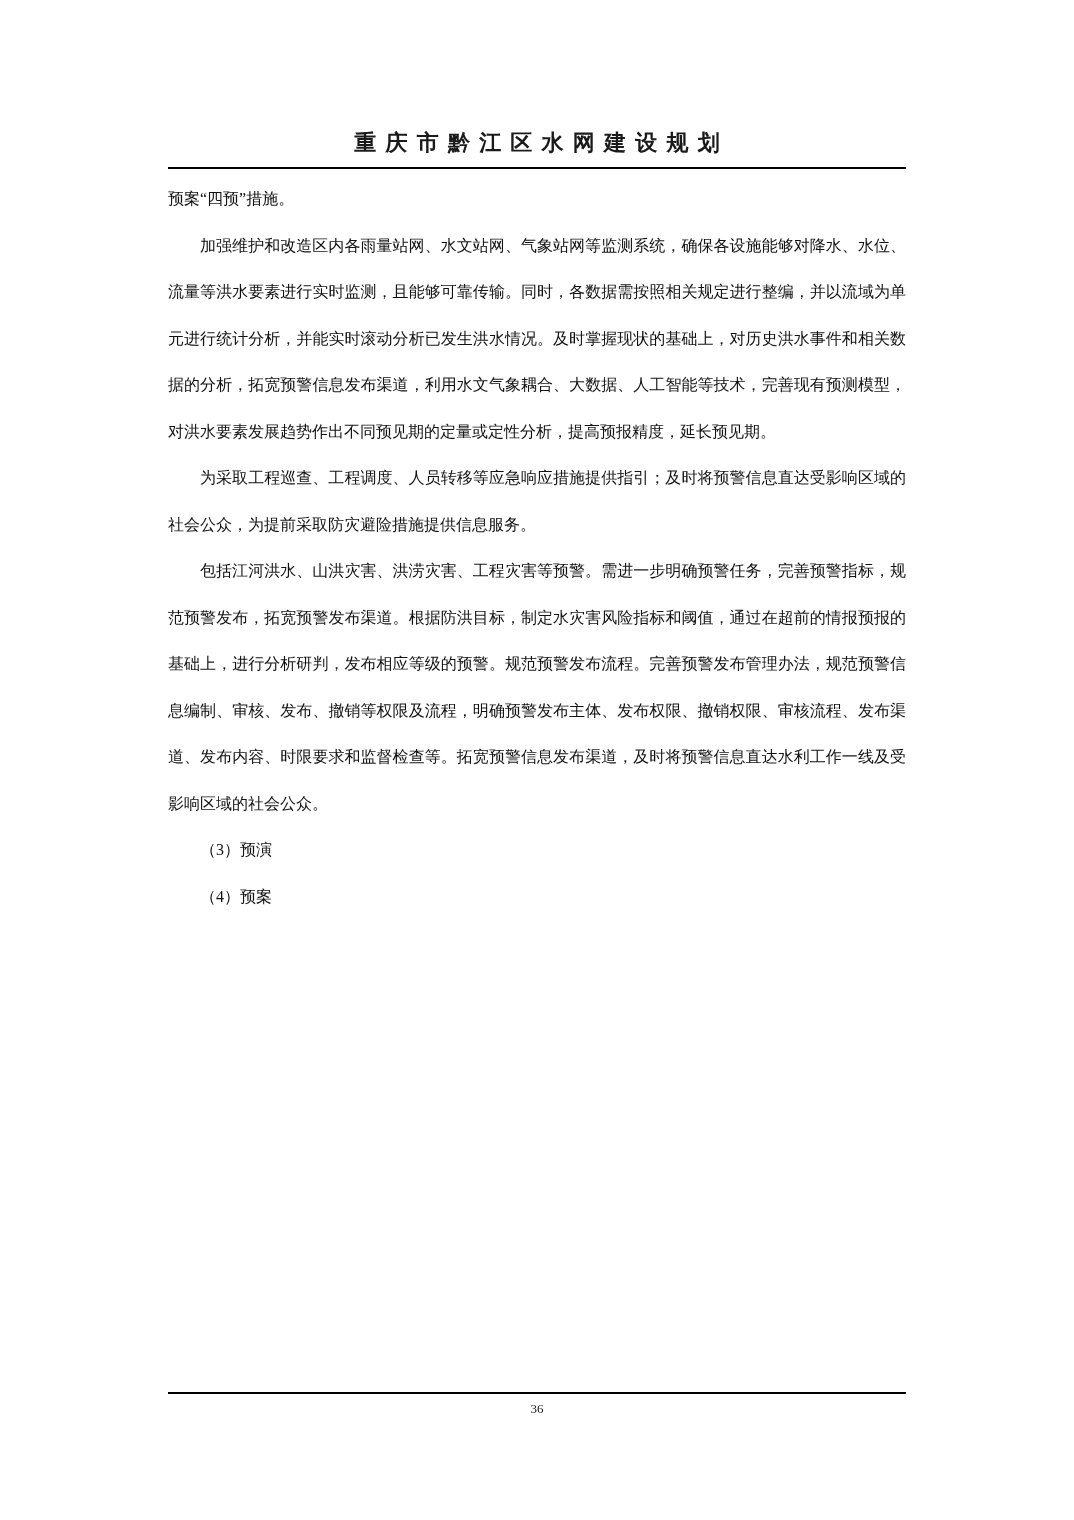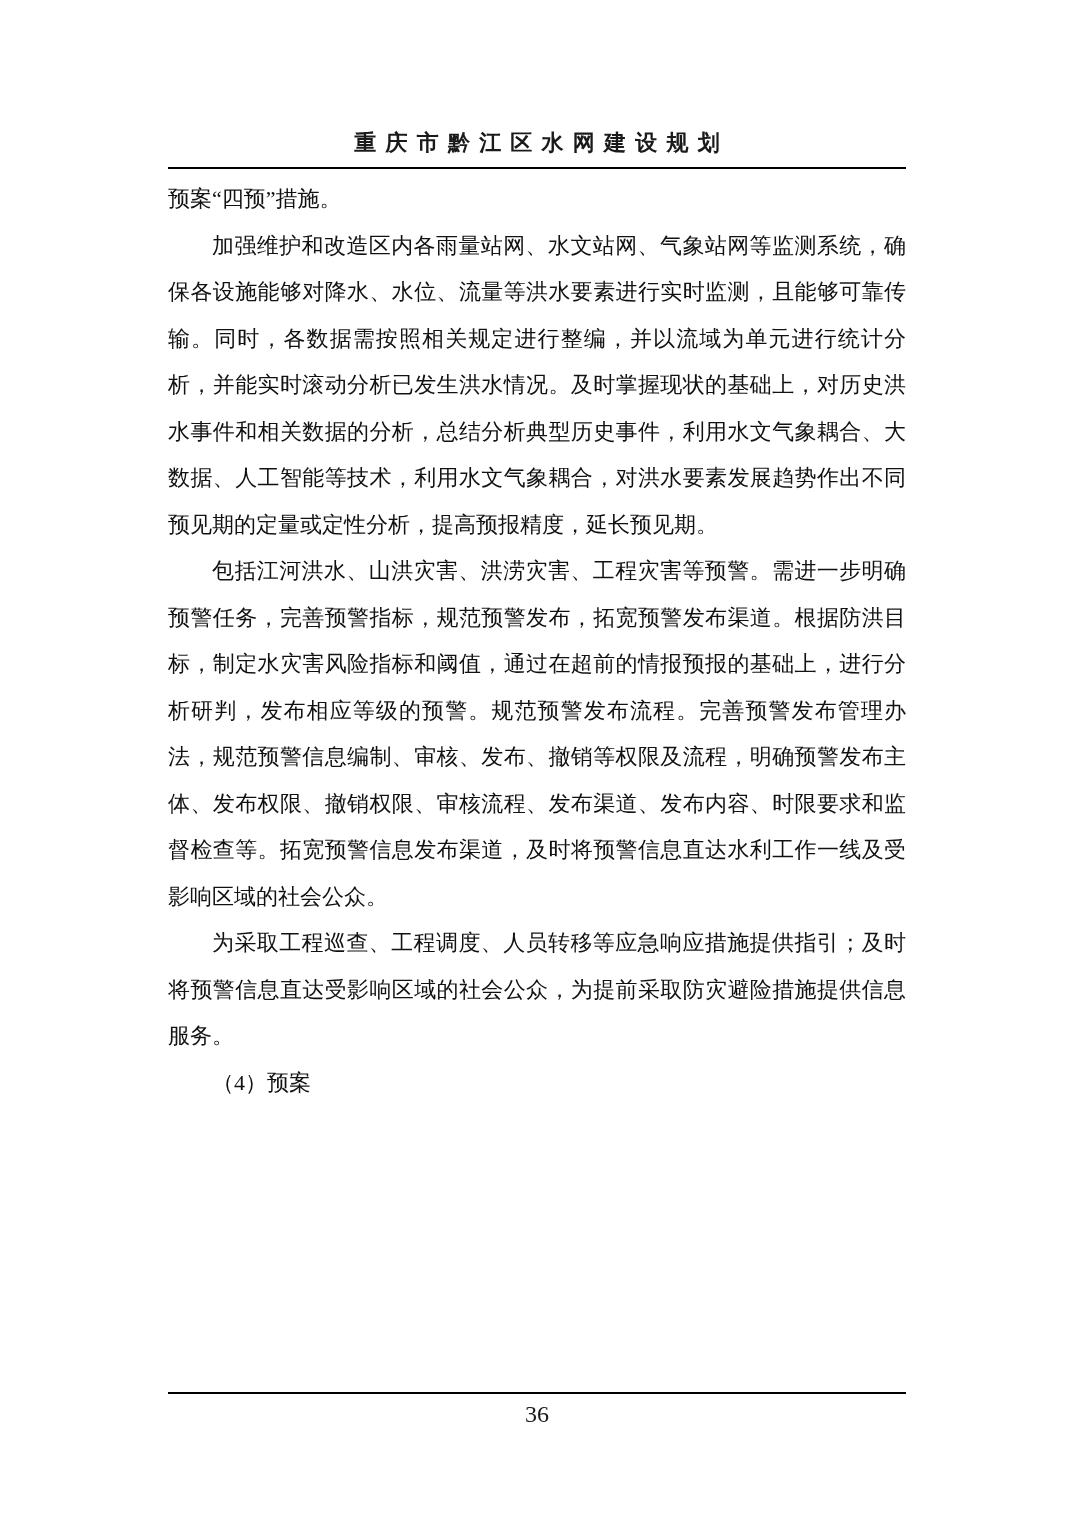--- a/index.html
+++ b/index.html
@@ -36,21 +36,21 @@
     text-indent: 0.42em; 
     color: #1a1a1a;
     white-space: nowrap;
   }
   .doc-body {
     position: absolute;
     left: 168px;
     right: 168px;
     top: 176px;
     bottom: 128px;
-    font-size: 22px;
+    font-size: 16px;
     line-height: 46.5px;
     overflow: hidden;
   }
   .doc-body p.para {
     margin: 0;
     padding: 0;
     text-align: justify;
     text-justify: inter-character;
     text-indent: 2em;
     word-break: break-all;
@@ -63,39 +63,40 @@
   }
   .page-footer {
     position: absolute;
     left: 168px;
     right: 168px;
     top: 1392px;
     border-top: 2px solid #000000;
   }
   .page-footer .page-number {
     text-align: center;
-    font-size: 24px;
+    font-size: 13px;
     padding-top: 7px;
     color: #1a1a1a;
   }
 </style>
 </head>
 <body>
 
 <div class="page">
 
   <div class="page-header">
     <div class="title">重庆市黔江区水网建设规划</div>
   </div>
 
   <div class="doc-body">
       <p class="para continuation">预案“四预”措施。</p>
-      <p class="para body">加强维护和改造区内各雨量站网、水文站网、气象站网等监测系统，确保各设施能够对降水、水位、流量等洪水要素进行实时监测，且能够可靠传输。同时，各数据需按照相关规定进行整编，并以流域为单元进行统计分析，并能实时滚动分析已发生洪水情况。及时掌握现状的基础上，对历史洪水事件和相关数据的分析，总结分析典型历史事件，利用水文气象耦合、大数据、人工智能等技术，利用水文气象耦合，对洪水要素发展趋势作出不同预见期的定量或定性分析，提高预报精度，延长预见期。</p>
+      <p class="para body">加强维护和改造区内各雨量站网、水文站网、气象站网等监测系统，确保各设施能够对降水、水位、流量等洪水要素进行实时监测，且能够可靠传输。同时，各数据需按照相关规定进行整编，并以流域为单元进行统计分析，并能实时滚动分析已发生洪水情况。及时掌握现状的基础上，对历史洪水事件和相关数据的分析，拓宽预警信息发布渠道，利用水文气象耦合、大数据、人工智能等技术，完善现有预测模型，对洪水要素发展趋势作出不同预见期的定量或定性分析，提高预报精度，延长预见期。</p>
+      <p class="para body">为采取工程巡查、工程调度、人员转移等应急响应措施提供指引；及时将预警信息直达受影响区域的社会公众，为提前采取防灾避险措施提供信息服务。</p>
       <p class="para body">包括江河洪水、山洪灾害、洪涝灾害、工程灾害等预警。需进一步明确预警任务，完善预警指标，规范预警发布，拓宽预警发布渠道。根据防洪目标，制定水灾害风险指标和阈值，通过在超前的情报预报的基础上，进行分析研判，发布相应等级的预警。规范预警发布流程。完善预警发布管理办法，规范预警信息编制、审核、发布、撤销等权限及流程，明确预警发布主体、发布权限、撤销权限、审核流程、发布渠道、发布内容、时限要求和监督检查等。拓宽预警信息发布渠道，及时将预警信息直达水利工作一线及受影响区域的社会公众。</p>
-      <p class="para body">为采取工程巡查、工程调度、人员转移等应急响应措施提供指引；及时将预警信息直达受影响区域的社会公众，为提前采取防灾避险措施提供信息服务。</p>
+      <p class="para heading">（3）预演</p>
       <p class="para heading">（4）预案</p>
     </div>
 
   <div class="page-footer">
     <div class="page-number">36</div>
   </div>
 
 </div>
 
 </body></html>

